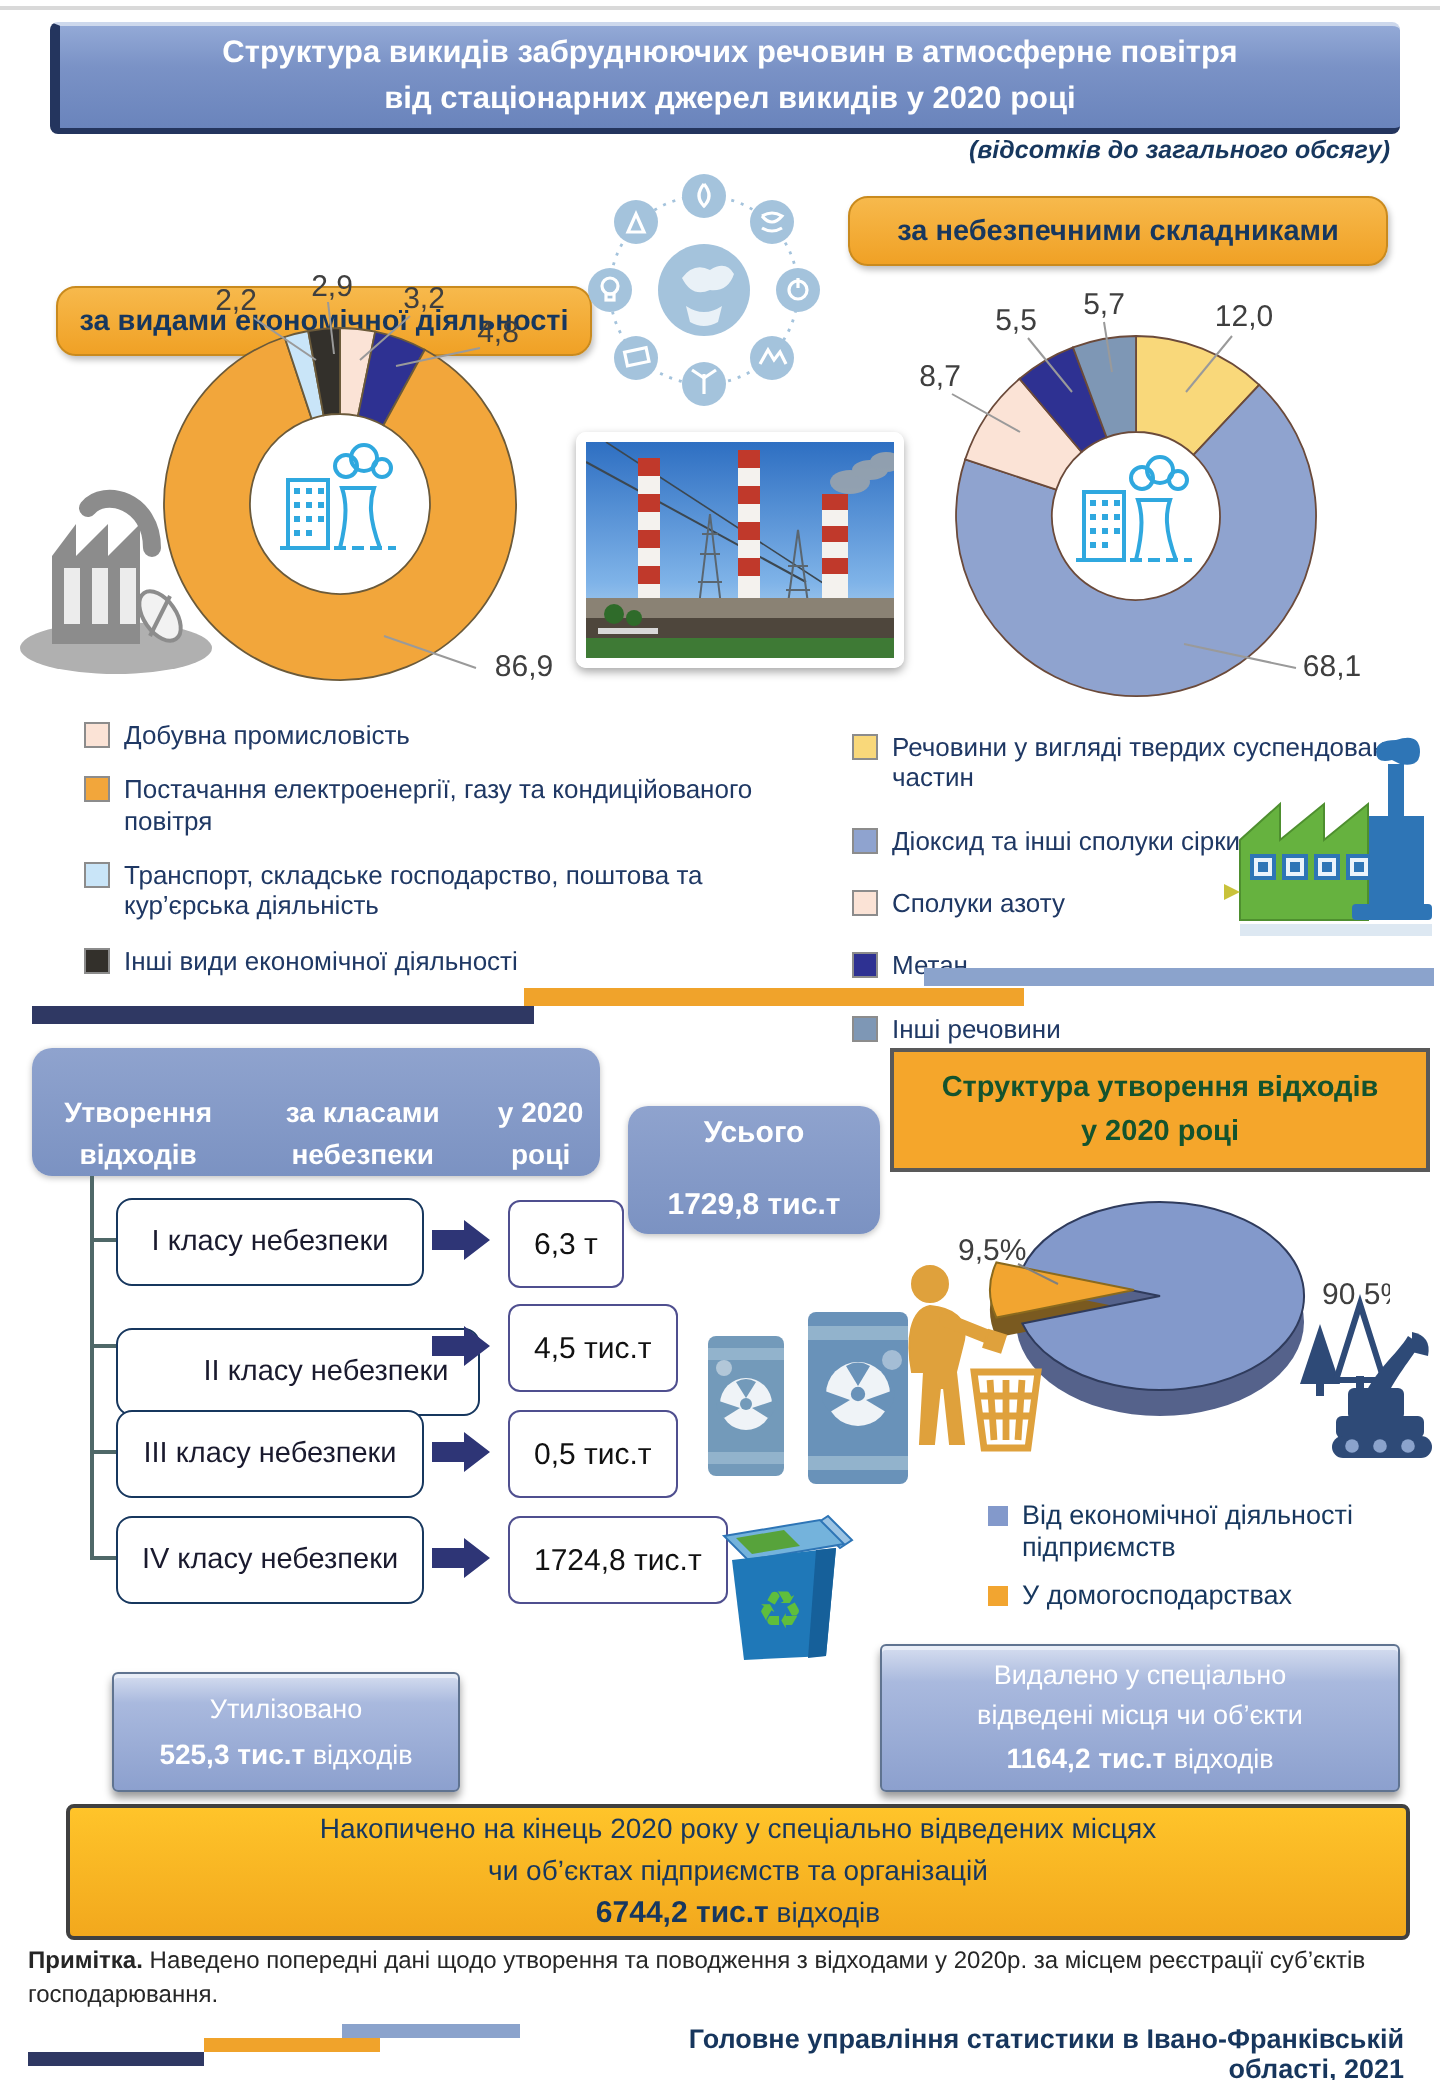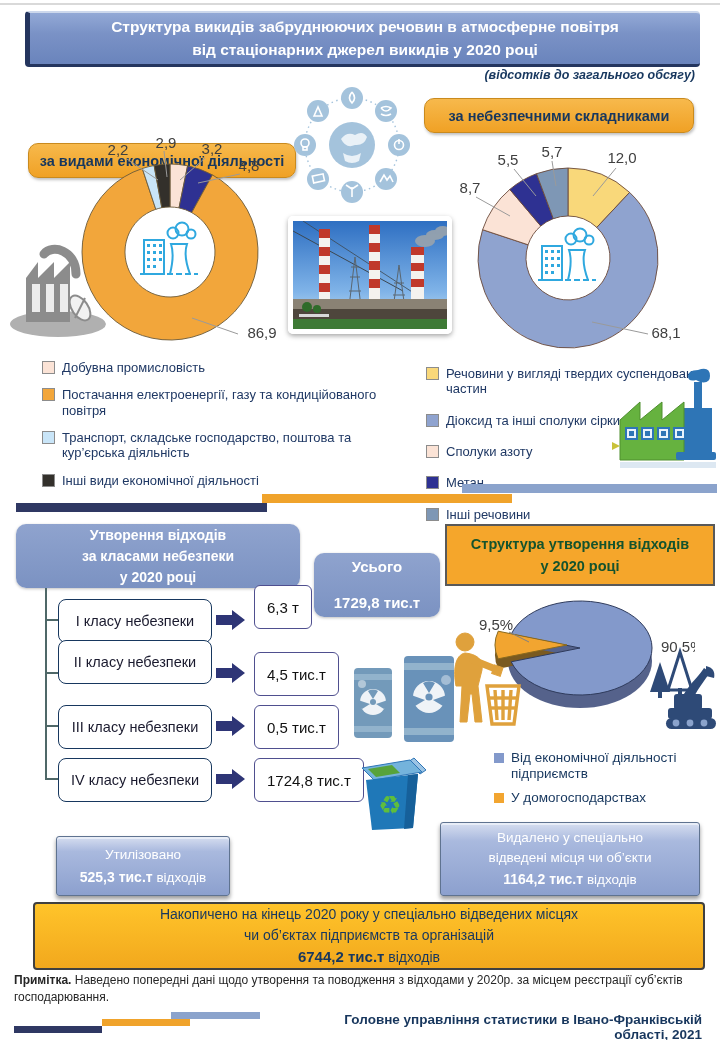--- a/index.html
+++ b/index.html
@@ -28,21 +28,21 @@
   #legend-components{left:410px;top:350px;width:302px;}
   #legend-components li{margin-bottom:16px;}
   .bar{height:9px;}
   .bar-steel{background:#8ba3cc;}
   .bar-orange{background:#f0a32b;}
   .bar-navy{background:#2f3863;}
   .waste-left{left:14px;top:524px;width:430px;height:300px;}
   .blue-head{background:linear-gradient(180deg,#8fa3ce 0%,#7b92c2 100%);border-radius:10px;
     color:#fff;font-weight:bold;text-align:center;box-shadow:0 1px 3px rgba(0,0,0,.25);}
   .gen-head{left:2px;top:0;width:284px;height:64px;font-size:14px;line-height:1.5;
-    display:flex;flex-direction:column;justify-content:center;}
+    display:flex;justify-content:center;align-items:flex-end;}
   .total-box{left:300px;top:29px;width:126px;height:64px;font-size:15px;line-height:1.9;
     display:flex;flex-direction:column;justify-content:space-between;}
   .vline{left:31px;top:64px;width:2px;height:192px;background:#4f6868;}
   .stub{width:14px;height:2px;background:#4f6868;left:31px;}
   .cls-box{left:44px;width:152px;height:42px;background:#fff;border:1.5px solid #17375e;border-radius:8px;
     display:flex;align-items:center;justify-content:center;font-size:14.5px;color:#1a1a2e;}
   .val-box{left:240px;height:42px;background:#fff;border:1.4px solid #4f4f8f;border-radius:6px;
     display:inline-flex;align-items:center;padding:0 12px;font-size:15px;color:#111;}
   .struct-head{left:445px;top:524px;width:266px;height:58px;background:#f5a62b;border:2px solid #595959;
     color:#14532d;font-weight:bold;font-size:14.5px;text-align:center;line-height:1.55;
@@ -336,22 +336,22 @@
     <div class="vline abs"></div>
     <div class="stub abs" style="top:95px"></div>
     <div class="stub abs" style="top:148px"></div>
     <div class="stub abs" style="top:201px"></div>
     <div class="stub abs" style="top:254px"></div>
     <div id="class-rows">
         <div class="cls-box abs" style="top: 75px;">I класу небезпеки</div>
         <svg width="30" height="20" class="abs" style="left: 202px; top: 86px;">
           <polygon points="0,5 16,5 16,0 29,10 16,20 16,15 0,15" fill="#2e3576"></polygon>
         </svg>
-        <div class="val-box abs" style="top: 61px;">6,3 т</div>
-        <div class="cls-box abs" style="top: 116px;">II класу небезпеки</div>
+        <div class="val-box abs" style="top: 76px;">6,3 т</div>
+        <div class="cls-box abs" style="top: 140px; padding-left: 28px;">II класу небезпеки</div>
         <svg width="30" height="20" class="abs" style="left: 202px; top: 139px;">
           <polygon points="0,5 16,5 16,0 29,10 16,20 16,15 0,15" fill="#2e3576"></polygon>
         </svg>
         <div class="val-box abs" style="top: 128px;">4,5 тис.т</div>
         <div class="cls-box abs" style="top: 181px;">III класу небезпеки</div>
         <svg width="30" height="20" class="abs" style="left: 202px; top: 192px;">
           <polygon points="0,5 16,5 16,0 29,10 16,20 16,15 0,15" fill="#2e3576"></polygon>
         </svg>
         <div class="val-box abs" style="top: 181px;">0,5 тис.т</div>
         <div class="cls-box abs" style="top: 234px;">IV класу небезпеки</div>

